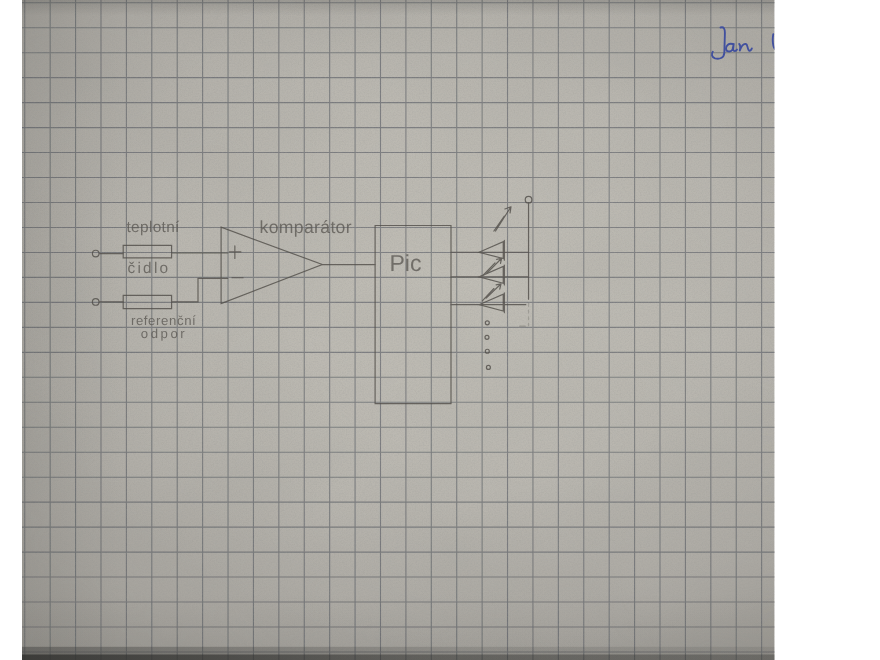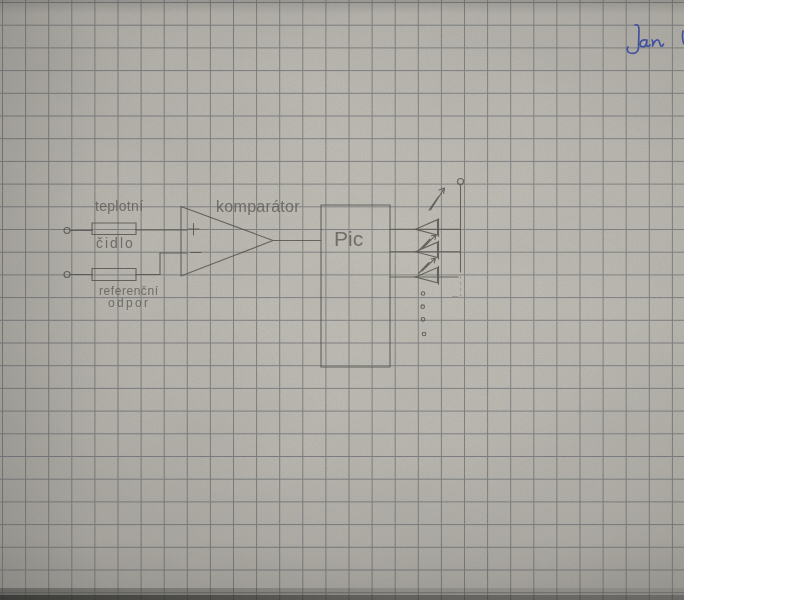--- a/index.html
+++ b/index.html
@@ -1,17 +1,17 @@
 <!DOCTYPE html>
 <html><head>
 <meta charset="utf-8">
 <style>
   html,body{margin:0;padding:0;}
   #page{position:relative;width:684px;height:600px;overflow:hidden;
-    font-family:"Liberation Sans", sans-serif;}
+    font-family:"Liberation Sans", sans-serif;padding-left:20px;}
 </style>
 </head>
 <body>
 <div id="page">
 
 <svg width="800" height="600" viewBox="0 0 800 600">
   <defs>
     <radialGradient id="vig" cx="47%" cy="42%" r="75%">
       <stop offset="0%" stop-color="#bcb9b1"></stop>
       <stop offset="45%" stop-color="#b7b4ad"></stop>

